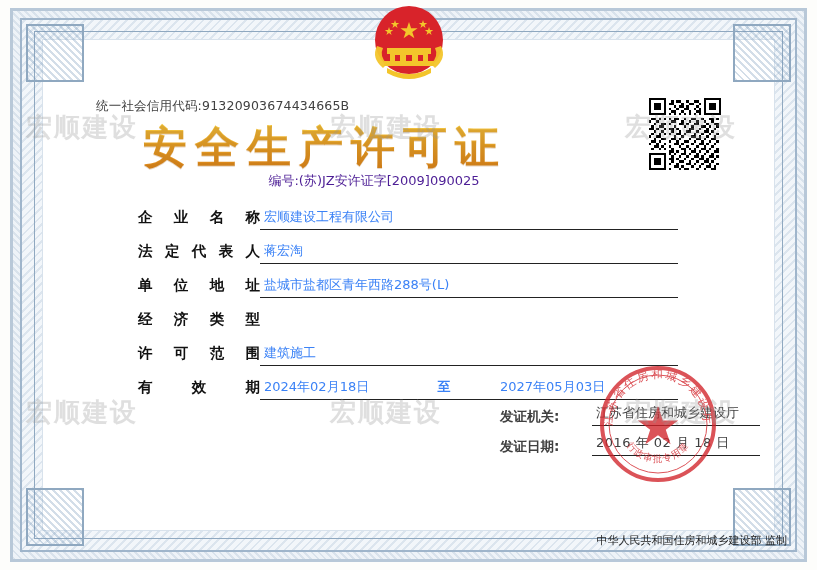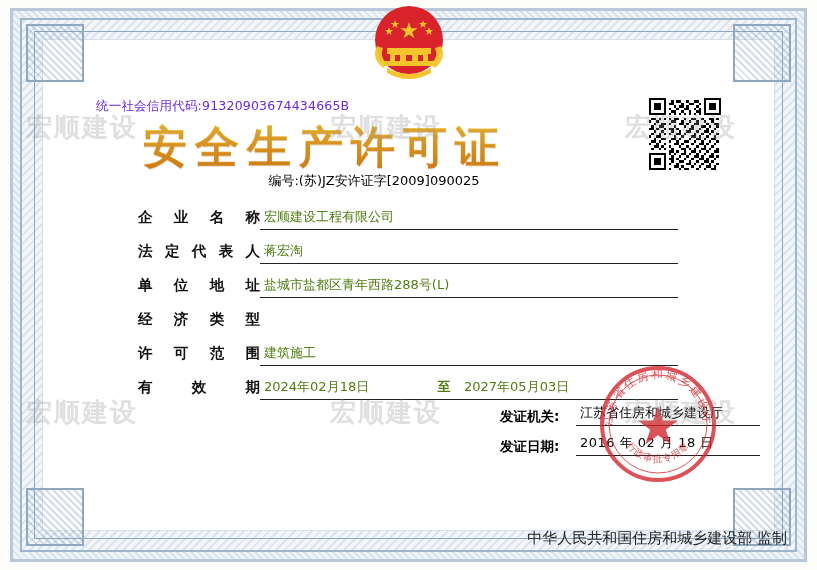--- a/index.html
+++ b/index.html
@@ -98,21 +98,21 @@
     height: 96px;
     z-index: 6;
   }
 
   
   #credit-code {
     position: absolute;
     left: 96px;
     top: 98px;
     font-size: 12.5px;
-    color: #6d28d9;
+    color: #404040;
     letter-spacing: 0.2px;
     z-index: 5;
     white-space: nowrap;
   }
   #main-title {
     position: absolute;
     left: 0;
     top: 118px;
     width: 650px;
     text-align: center;
@@ -131,21 +131,21 @@
     -webkit-text-fill-color: transparent;
     text-shadow: 0 1px 0 rgba(160,90,10,0.25);
   }
   #cert-number {
     position: absolute;
     left: 0;
     top: 172px;
     width: 748px;
     text-align: center;
     font-size: 13px;
-    color: #000000;
+    color: #4c1d95;
     z-index: 5;
   }
 
   
   #qr-code {
     position: absolute;
     right: 96px;
     top: 98px;
     width: 72px;
     height: 72px;
@@ -177,55 +177,57 @@
     justify-content: space-between;
     padding-bottom: 3px;
   }
   .row .label span { display: inline-block; }
   .row .value-wrap {
     flex: 1 1 auto;
     border-bottom: 1px solid #222;
     padding-bottom: 3px;
     padding-left: 4px;
     font-size: 13px;
-    color: #4d7c0f;
+    color: #3b82f6;
     white-space: nowrap;
     overflow: hidden;
   }
   .row.validity .value-wrap {
     display: flex;
     align-items: flex-end;
   }
   .row.validity .date-a {
     width: 160px;
     flex: 0 0 160px;
   }
   .row.validity .sep {
     flex: 0 0 40px;
     text-align: center;
     font-weight: bold;
   }
   .row.validity .date-b {
     flex: 1 1 auto;
+    margin-left: 36px;
   }
 
   
   #issuer {
     position: absolute;
     left: 500px;
     top: 396px;
     width: 260px;
     z-index: 5;
   }
   .irow {
     display: flex;
     align-items: flex-end;
     height: 30px;
     font-size: 13px;
-    color: #000000;
+    color: #404040;
+    gap: 16px;
   }
   .irow .ilabel {
     flex: 0 0 76px;
     font-weight: bold;
     font-size: 13.5px;
   }
   .irow .ivalue {
     flex: 1 1 auto;
     border-bottom: 1px solid #222;
     padding-bottom: 3px;
@@ -246,21 +248,21 @@
     z-index: 7;
     opacity: 0.78;
     pointer-events: none;
   }
 
   
   #footer-note {
     position: absolute;
     right: 30px;
     bottom: 22px;
-    font-size: 15px;
+    font-size: 11px;
     color: #222;
     z-index: 8;
     white-space: nowrap;
   }
 
   
   .wm {
     position: absolute;
     font-size: 26px;
     font-weight: bold;

